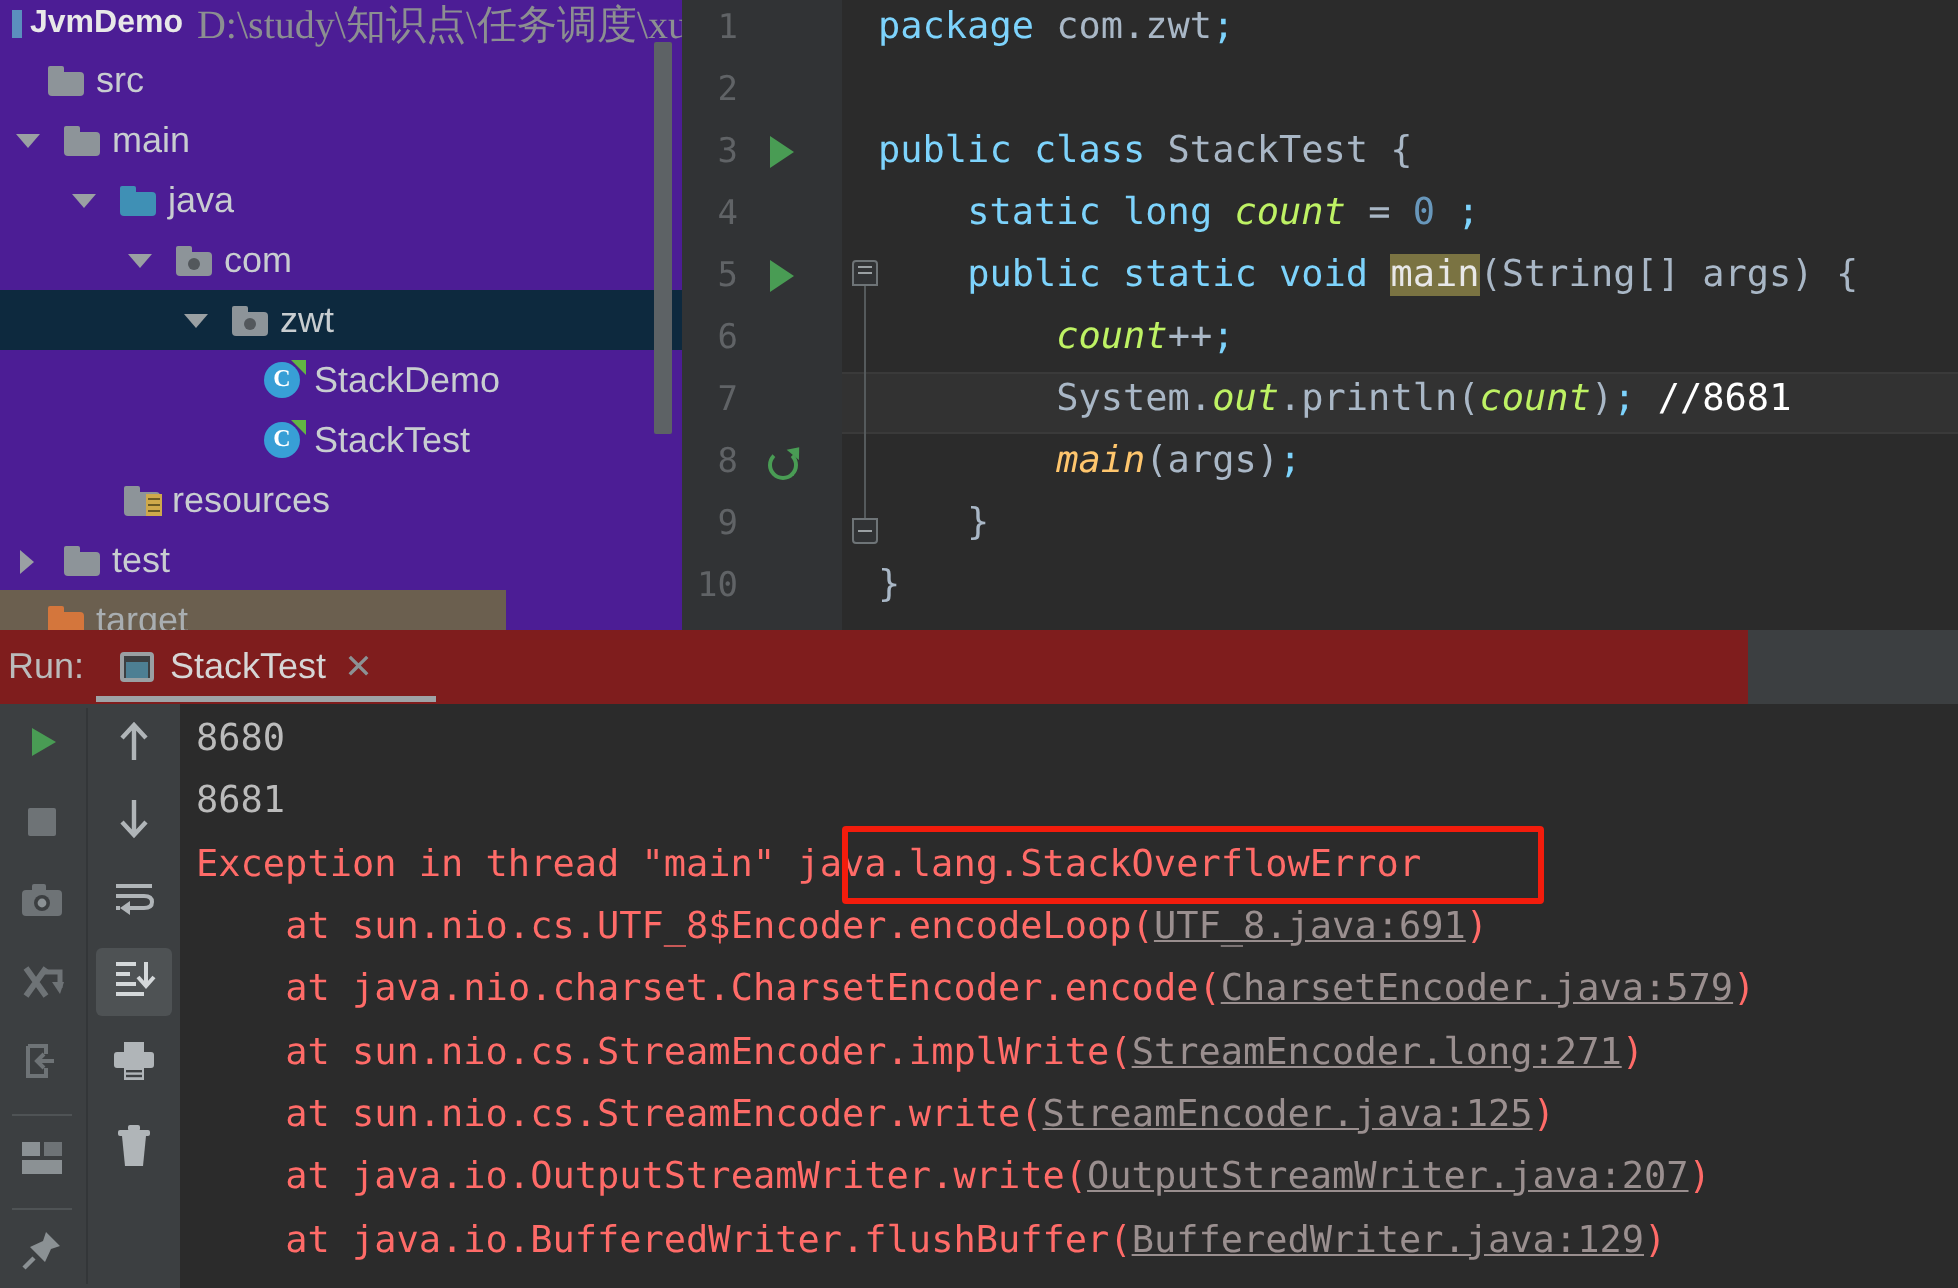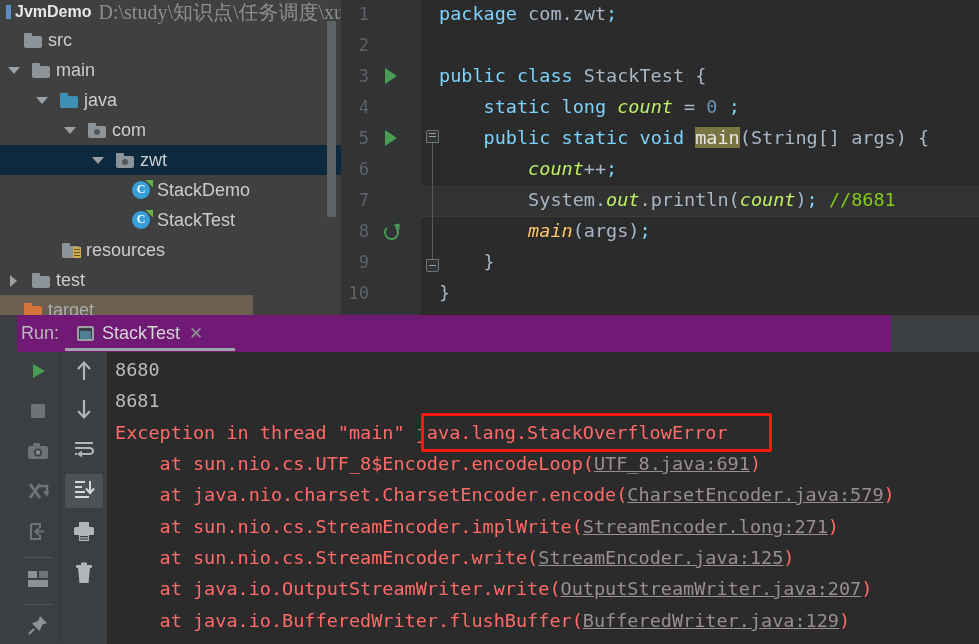--- a/index.html
+++ b/index.html
@@ -13,21 +13,21 @@
 
   
   #top-area {
     position: absolute; left: 0; top: 0; width: 979px; height: 315px;
     background: #2b2b2b;
   }
 
   
   #project-panel {
     position: absolute; left: 0; top: 0; width: 341px; height: 315px;
-    background: #404040;
+    background: #4c1d95;
     overflow: hidden;
   }
   #project-header {
     position: absolute; left: 0; top: 0; width: 341px; height: 24px;
     display: flex; align-items: center; padding-left: 6px;
     white-space: nowrap;
   }
   #project-header .proj-square {
     width: 5px; height: 14px; background: #5b8fbe; margin-right: 4px; flex: 0 0 auto;
   }
@@ -172,27 +172,27 @@
     font-size: 18.5px; color: #a9b7c6;
   }
   #current-line-hl {
     position: absolute; left: 0; width: 638px; height: 31px;
     background: #323232; border-top: 1px solid #3a3a3a; border-bottom: 1px solid #3a3a3a;
   }
   .kw { color: #7dd3fc; }
   .num { color: #6897bb; }
   .fld { color: #bef264; font-style: italic; }
   .mth-it { color: #ffc66d; font-style: italic; }
-  .cmt { color: #84cc16; }
+  .cmt { color: #ffffff; }
   .hl-main2 { background: #7a7342; color: #e8e8e8; }
 
   
   #run-panel {
-    position: absolute; left: 17px; top: 315px; width: 874px; height: 329px;
-    background: #701a75;
+    position: absolute; left: 0; top: 315px; width: 874px; height: 329px;
+    background: #7f1d1d;
   }
   #run-tabbar {
     position: absolute; left: 0; top: 0; width: 979px; height: 37px;
     display: flex; align-items: center;
   }
   #run-label {
     color: #bbbbbb; font-size: 18px; margin-left: 4px; margin-right: 14px;
     font-family: "Liberation Sans", sans-serif;
   }
   #run-tab {

